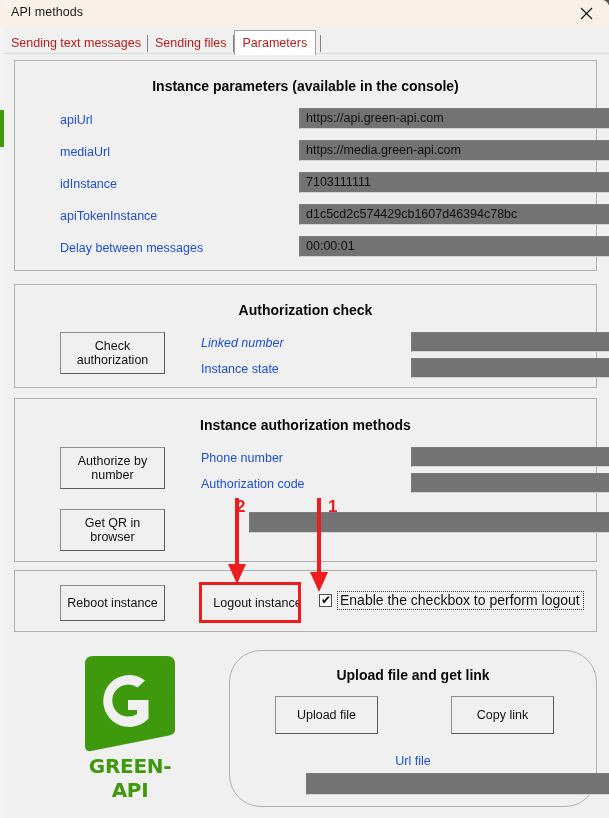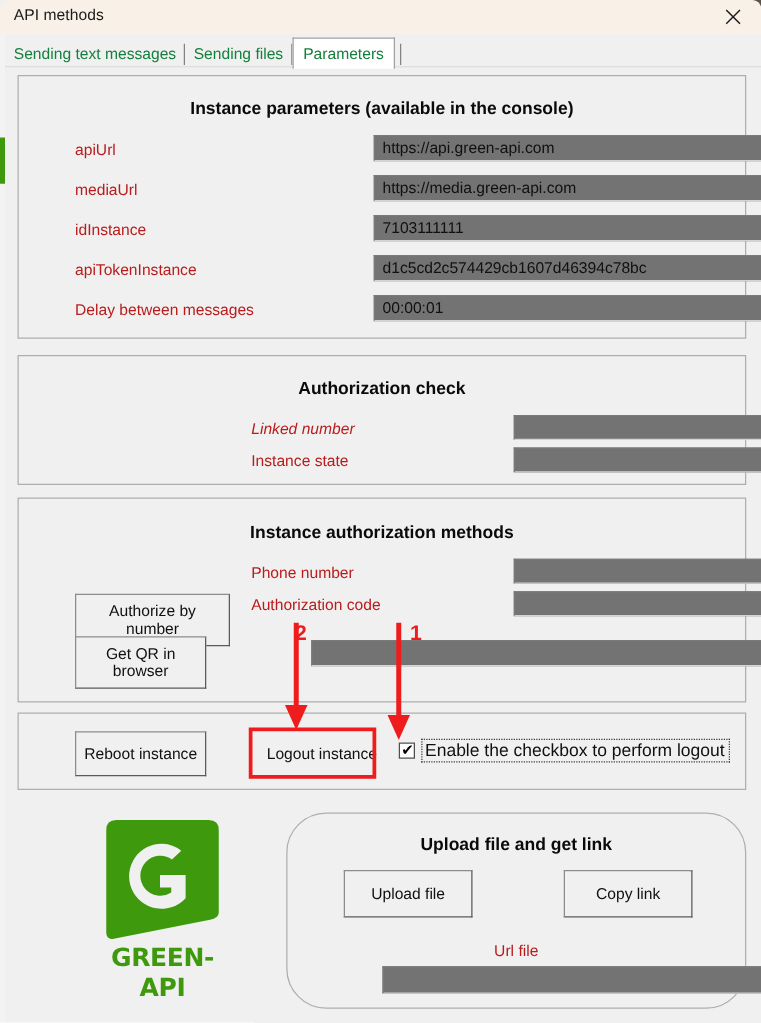--- a/index.html
+++ b/index.html
@@ -95,21 +95,21 @@
     position: absolute;
     left: 0;
     top: 2px;
     display: flex;
     align-items: flex-end;
     height: 25px;
   }
   .tab {
     position: relative;
     font-size: 12.5px;
-    color: #15803d;
+    color: #b91c1c;
     padding: 0 7px;
     height: 21px;
     line-height: 21px;
     white-space: nowrap;
     box-sizing: border-box;
   }
   .tab .sep {
     position: absolute;
     right: 0;
     top: 2px;
@@ -167,21 +167,21 @@
     text-align: center;
     font-size: 14px;
     font-weight: bold;
     color: #0a0a0a;
   }
 
   
   .flabel {
     position: absolute;
     font-size: 12.5px;
-    color: #b91c1c;
+    color: #1d4ed8;
     white-space: nowrap;
   }
 
   
   .tinput {
     position: absolute;
     background: #737373;
     border: 1px solid #7a7a7a;
     border-right-color: #d4d4d4;
     border-bottom-color: #d4d4d4;
@@ -352,32 +352,36 @@
       <div class="flabel" style="left:45px; top:148px;">apiTokenInstance</div>
       <div class="tinput" style="left:236px; top:143px; width:312px; height:21px;">d1c5cd2c574429cb1607d46394c78bc</div>
 
       <div class="flabel" style="left:45px; top:180px;">Delay between messages</div>
       <div class="tinput" style="left:236px; top:175px; width:312px; height:21px;">00:00:01</div>
     </div>
 
     <div class="group" style="left:10px; top:230px; width:583px; height:104px;">
       <div class="group-title" style="top:17px;">Authorization check</div>
 
+      <div class="btn" style="left:45px; top:47px; width:105px; height:42px; flex-direction:column;">
+        <span>Check</span>
+        <span>authorization</span>
+      </div>
 
       <div class="flabel" style="left:186px; top:51px;font-style:italic;">Linked number</div>
       <div class="tinput" style="left:348px; top:47px; width:200px; height:20px;"></div>
 
       <div class="flabel" style="left:186px; top:77px;">Instance state</div>
       <div class="tinput" style="left:348px; top:73px; width:200px; height:20px;"></div>
     </div>
 
     <div class="group" style="left:10px; top:344px; width:583px; height:164px;">
       <div class="group-title" style="top:18px;">Instance authorization methods</div>
 
-      <div class="btn" style="left:45px; top:48px; width:124px; height:42px; flex-direction:column;margin-top:28px;">
+      <div class="btn" style="left:45px; top:48px; width:105px; height:42px; flex-direction:column;">
         <span>Authorize by</span>
         <span>number</span>
       </div>
 
       <div class="btn" style="left:45px; top:110px; width:105px; height:42px; flex-direction:column;">
         <span>Get QR in</span>
         <span>browser</span>
       </div>
 
       <div class="flabel" style="left:186px; top:52px;">Phone number</div>

